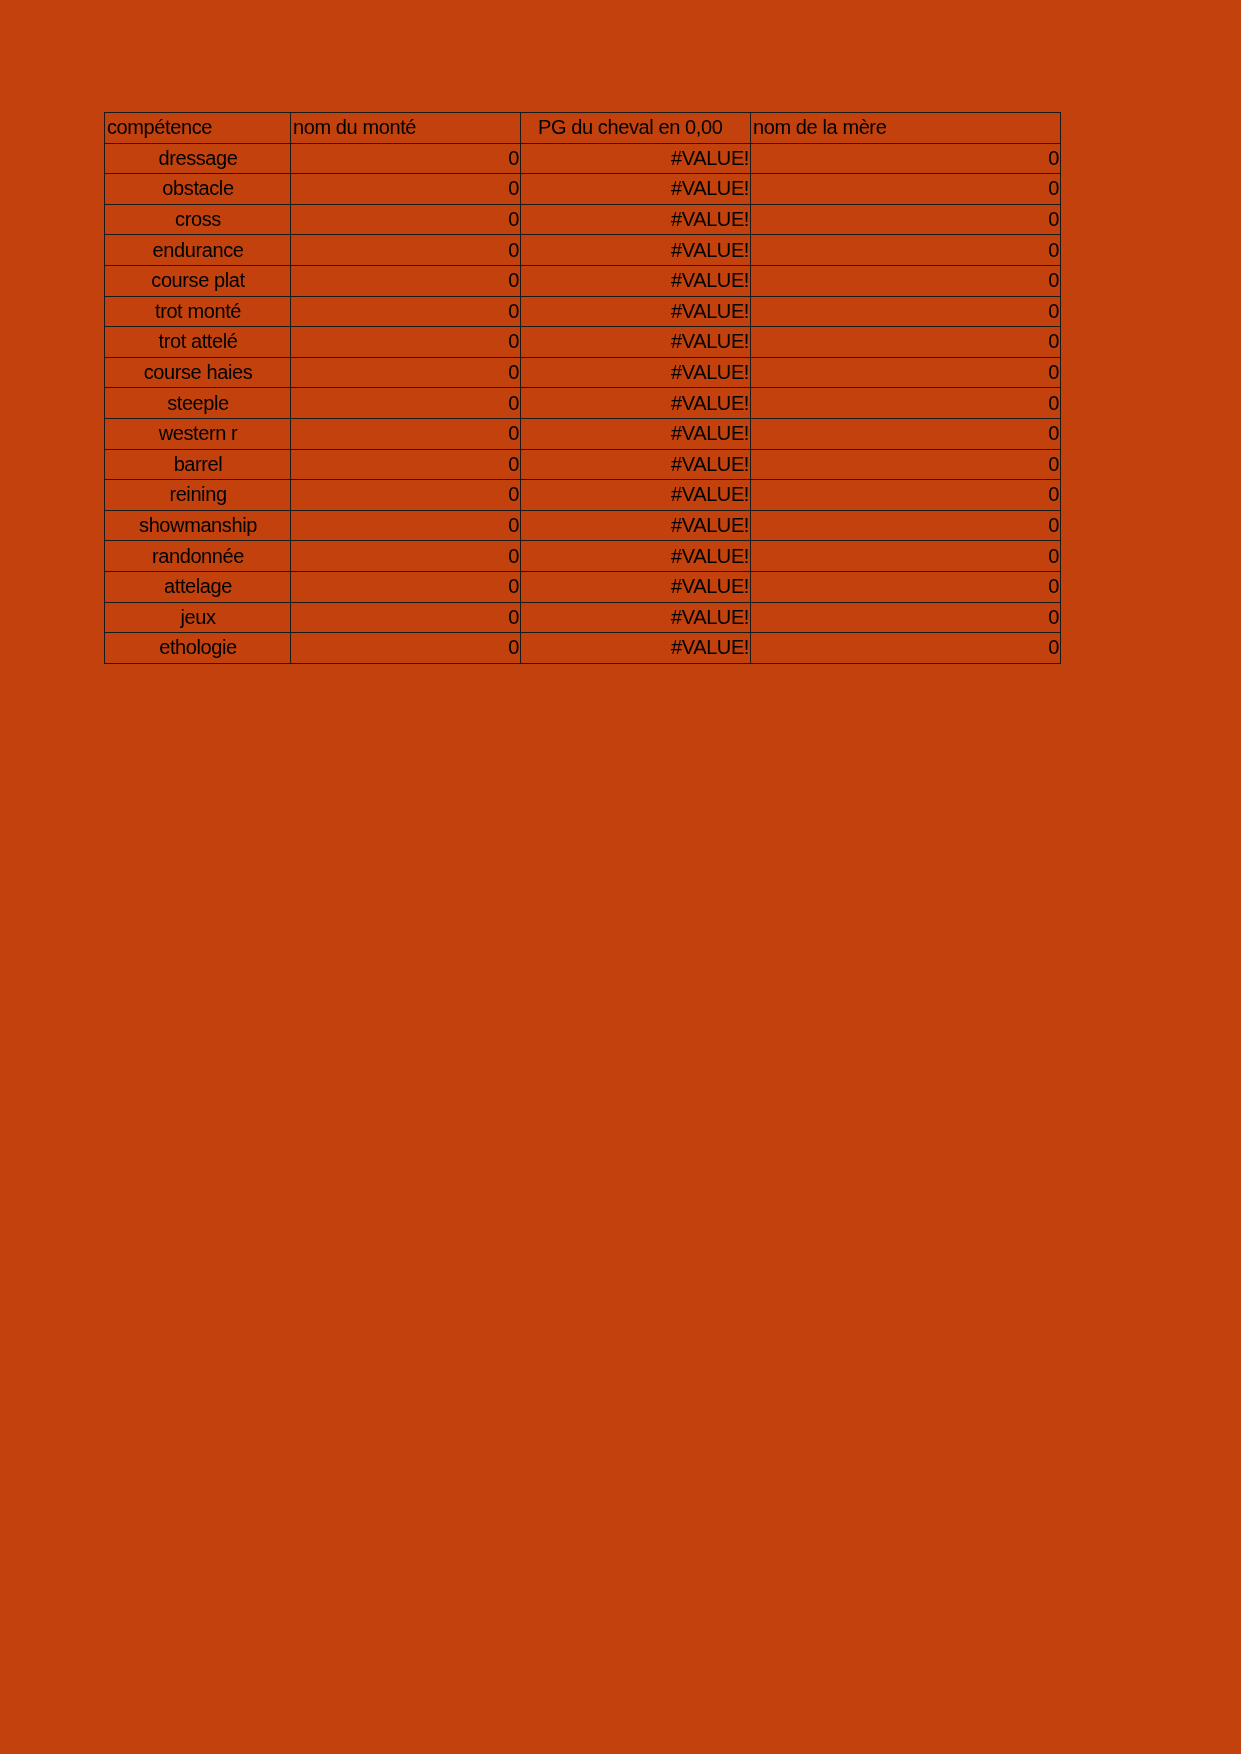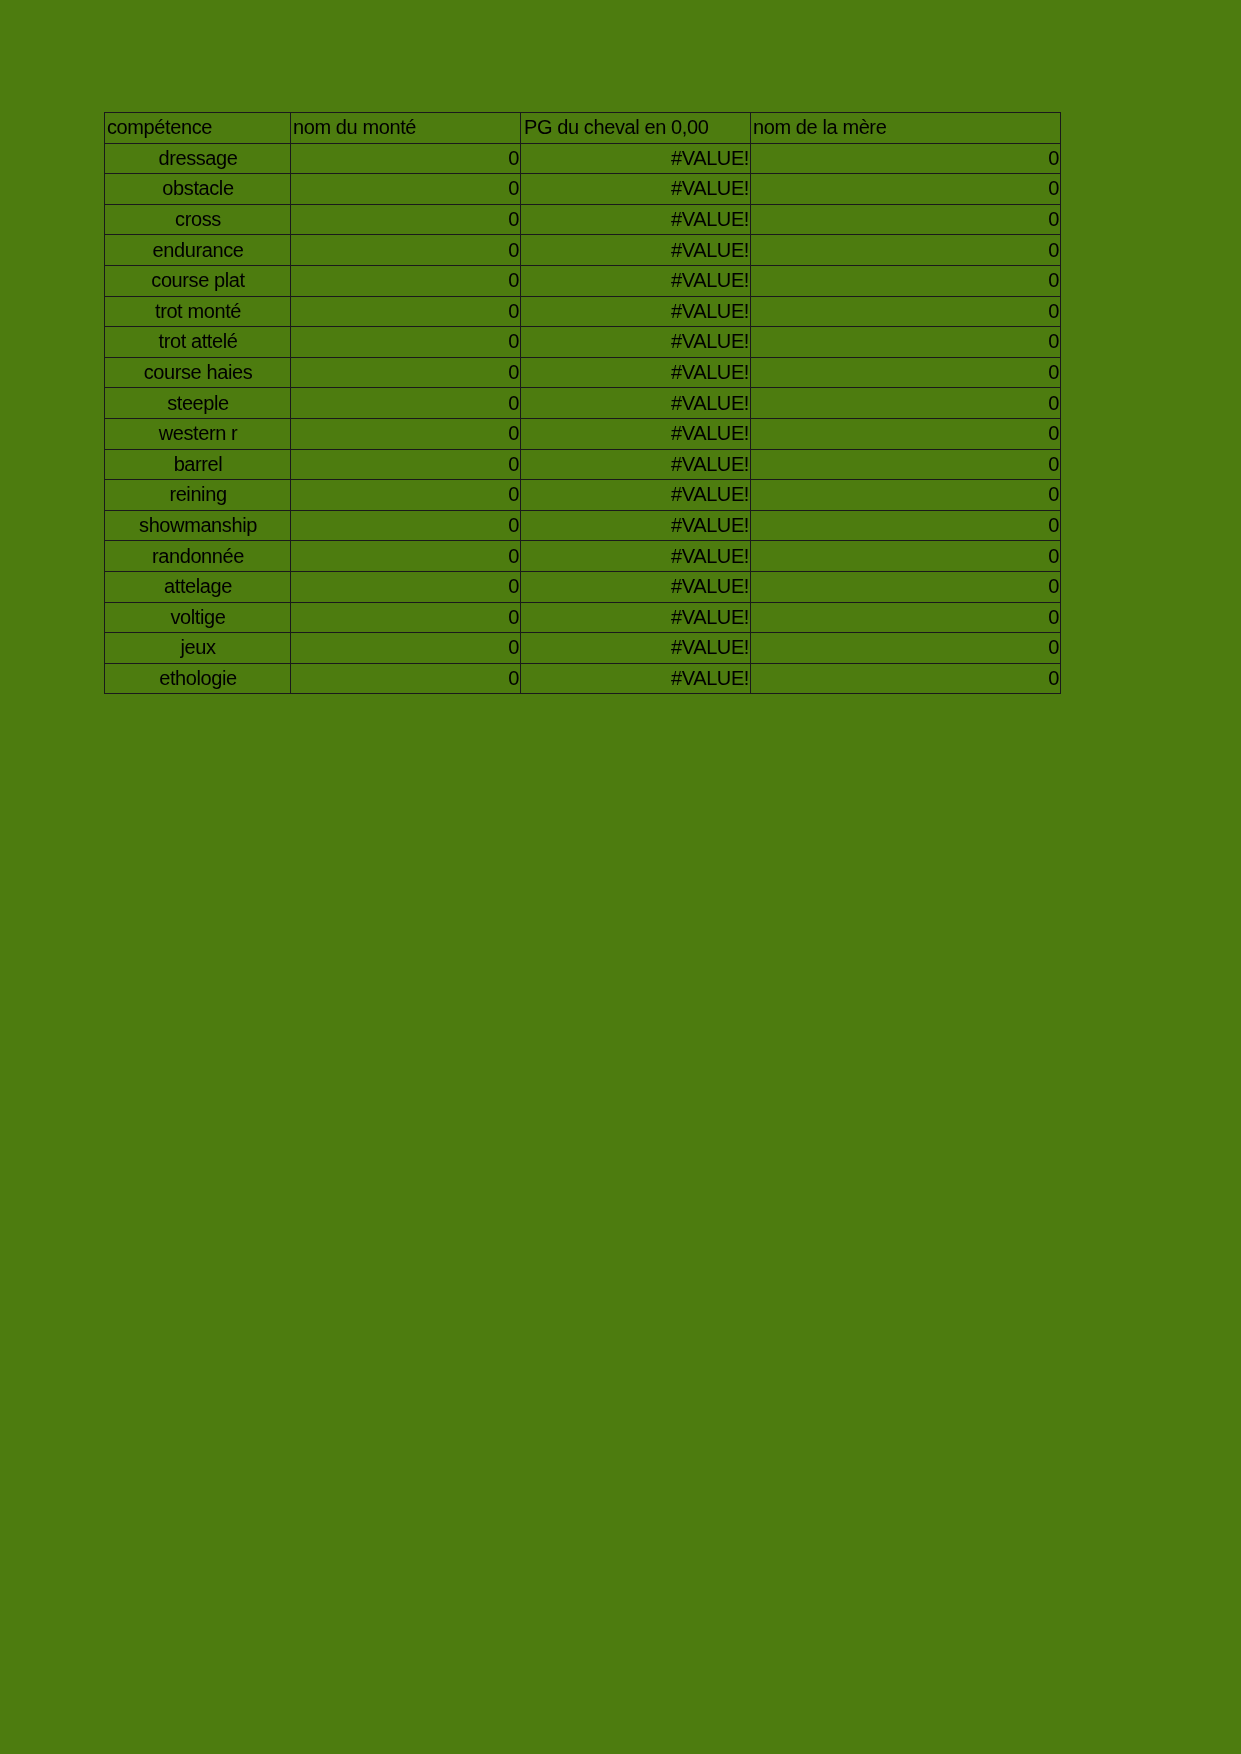--- a/index.html
+++ b/index.html
@@ -13,21 +13,21 @@
     position: relative;
     overflow: hidden;
     font-family: "Liberation Sans", sans-serif;
     color: #000000;
   }
   .page {
     position: absolute;
     left: 0; top: 0;
     width: 1241px;
     height: 1754px;
-    background: #4d7c0f;
+    background: #c2410c;
   }
   table.sheet {
     position: absolute;
     left: 104px;
     top: 112px;
     border-collapse: collapse;
     table-layout: fixed;
     width: 956px;
   }
   table.sheet col.c1 { width: 186px; }
@@ -42,21 +42,21 @@
     font-weight: normal;
     line-height: 29px;
     white-space: nowrap;
     overflow: hidden;
     letter-spacing: -0.4px;
   }
   table.sheet th {
     text-align: left;
   }
   table.sheet th.indent {
-    padding-left: 3px;
+    padding-left: 17px;
   }
   table.sheet td.label {
     text-align: center;
   }
   table.sheet td.num {
     text-align: right;
   }
 </style>
 </head>
 <body>
@@ -162,26 +162,20 @@
           <td class="num">#VALUE!</td>
           <td class="num">0</td>
         </tr>
         <tr>
           <td class="label">attelage</td>
           <td class="num">0</td>
           <td class="num">#VALUE!</td>
           <td class="num">0</td>
         </tr>
         <tr>
-          <td class="label">voltige</td>
-          <td class="num">0</td>
-          <td class="num">#VALUE!</td>
-          <td class="num">0</td>
-        </tr>
-        <tr>
           <td class="label">jeux</td>
           <td class="num">0</td>
           <td class="num">#VALUE!</td>
           <td class="num">0</td>
         </tr>
         <tr>
           <td class="label">ethologie</td>
           <td class="num">0</td>
           <td class="num">#VALUE!</td>
           <td class="num">0</td>

